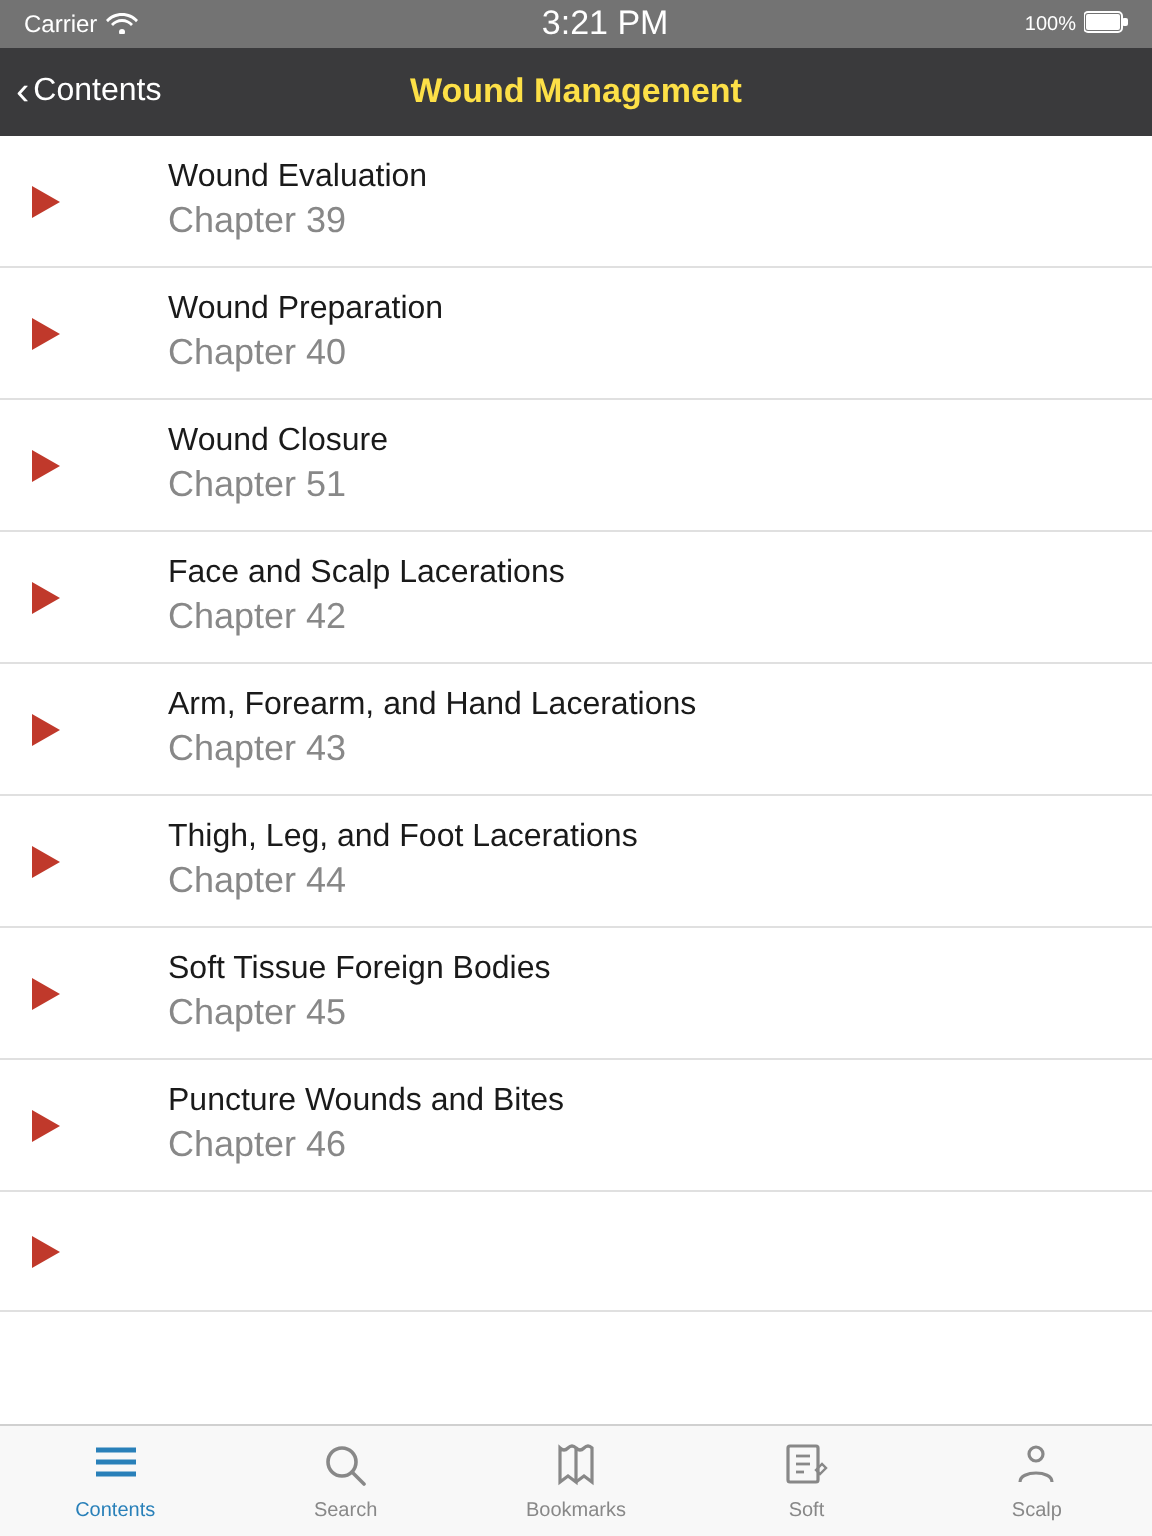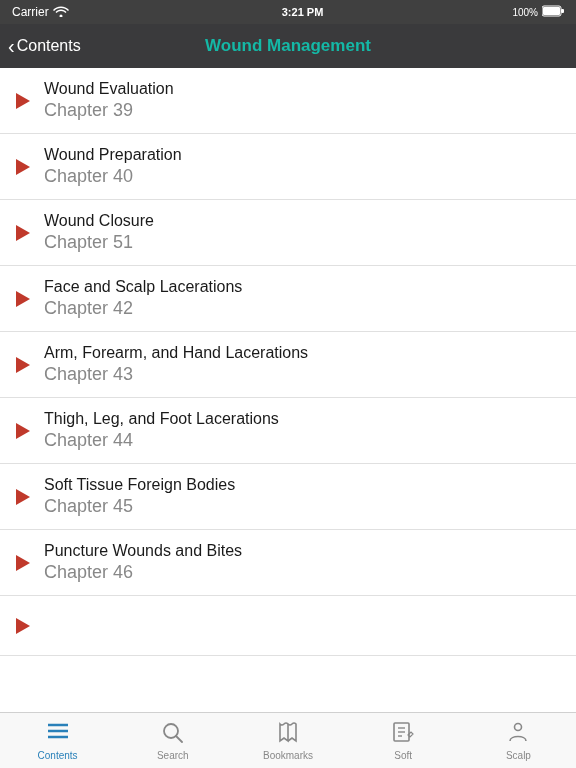--- a/index.html
+++ b/index.html
@@ -13,40 +13,40 @@
       height: 768px;
       font-family: -apple-system, 'Helvetica Neue', Arial, sans-serif;
       background: #ffffff;
       overflow: hidden;
       display: flex;
       flex-direction: column;
     }
 
     
     .status-bar {
-      background: #404040;
+      background: #737373;
       color: #ffffff;
       display: flex;
       justify-content: space-between;
       align-items: center;
       padding: 0 12px;
       height: 24px;
       font-size: 12px;
       font-weight: 500;
     }
 
     .status-left {
       display: flex;
       align-items: center;
       gap: 4px;
     }
 
     .status-center {
-      font-size: 11px;
-      font-weight: 700;
+      font-size: 17px;
+      font-weight: 400;
       margin-left: 24px;
     }
 
     .status-right {
       display: flex;
       align-items: center;
       gap: 4px;
       font-size: 10px;
     }
 
@@ -74,38 +74,39 @@
     }
 
     .nav-back-arrow {
       font-size: 20px;
       line-height: 1;
     }
 
     .nav-title {
       font-size: 17px;
       font-weight: 600;
-      color: #14b8a6;
+      color: #fde047;
     }
 
     
     .content {
       flex: 1;
       overflow-y: auto;
       background: #ffffff;
     }
 
     
     .list-item {
       display: flex;
       align-items: center;
       padding: 12px 16px;
       border-bottom: 1px solid #e0e0e0;
       cursor: pointer;
       min-height: 60px;
+      gap: 40px;
     }
 
     .arrow-icon {
       width: 0;
       height: 0;
       border-top: 8px solid transparent;
       border-bottom: 8px solid transparent;
       border-left: 14px solid #c0392b;
       margin-right: 14px;
       flex-shrink: 0;

